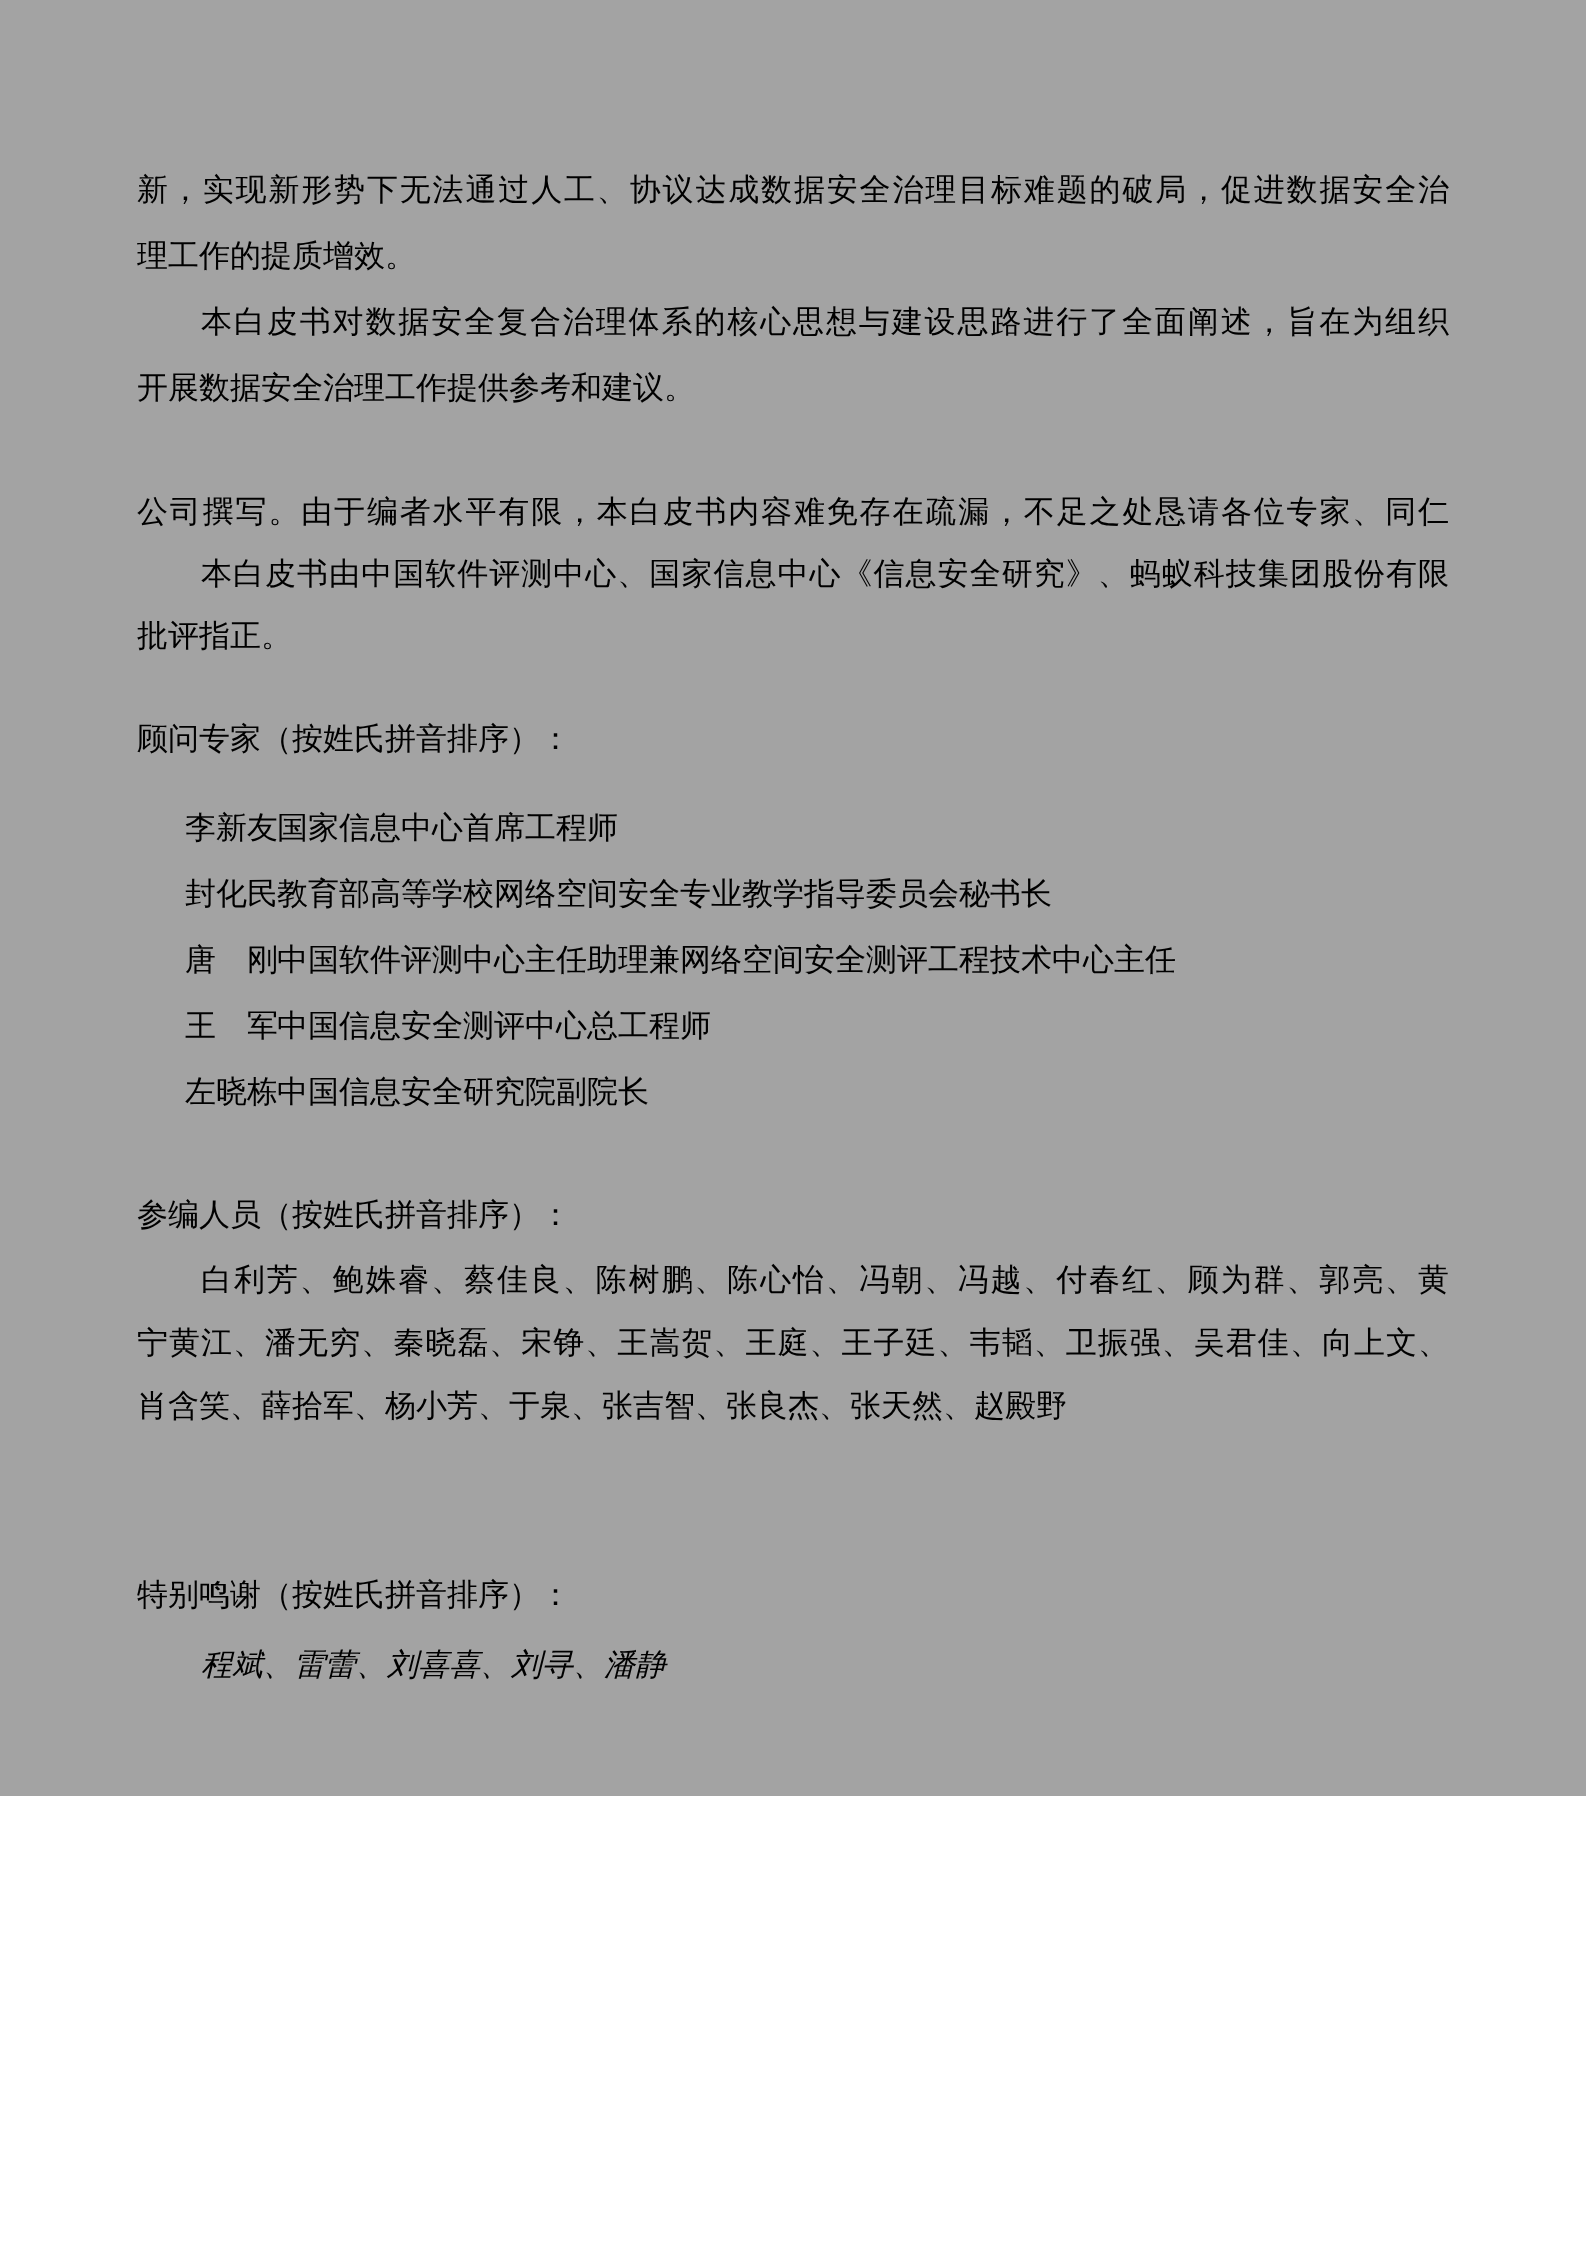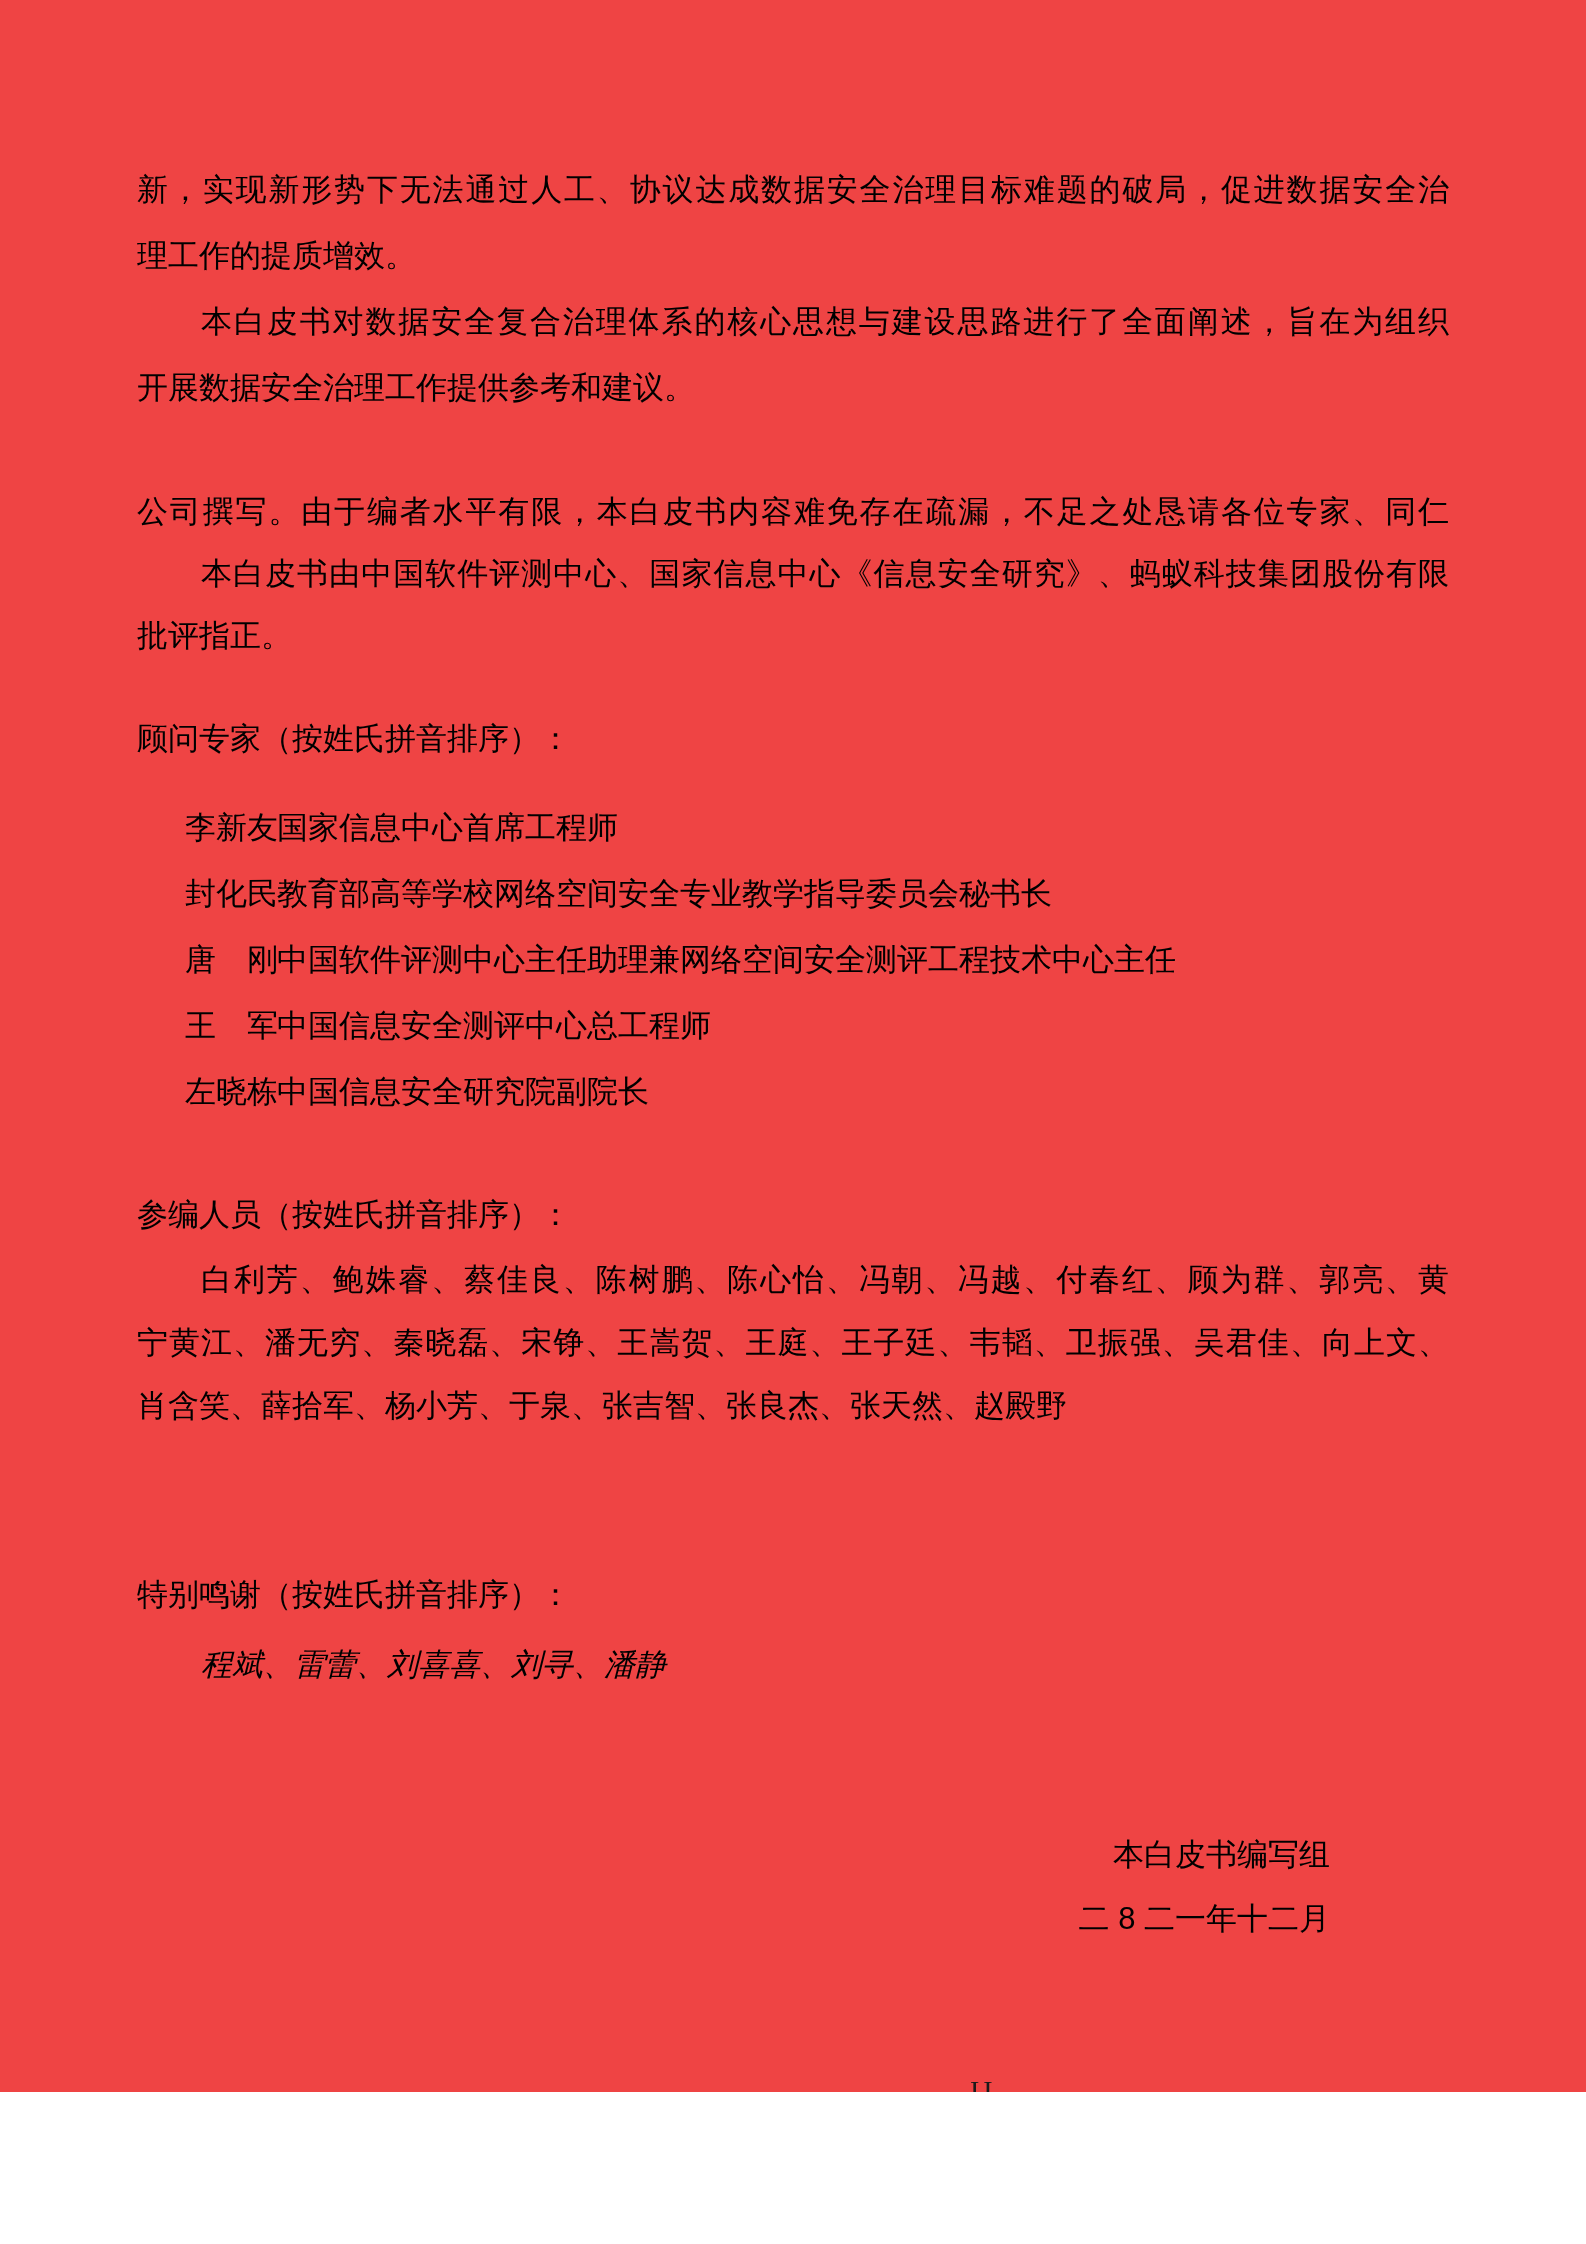--- a/index.html
+++ b/index.html
@@ -1,21 +1,21 @@
 <!DOCTYPE html>
 <html><head>
 <meta charset="utf-8">
 <style>
   html, body { margin: 0; padding: 0; }
   body { background: #ffffff; }
   .page {
     position: relative;
     width: 1586px;
-    height: 2092px;
-    background: #ef4444;
+    height: 1796px;
+    background: #a3a3a3;
     color: #000000;
     font-family: "Liberation Sans", sans-serif;
     overflow: hidden;
   }
   .block {
     position: absolute;
     left: 137px;
     width: 1312px;
     font-size: 31px;
     line-height: 66px;

